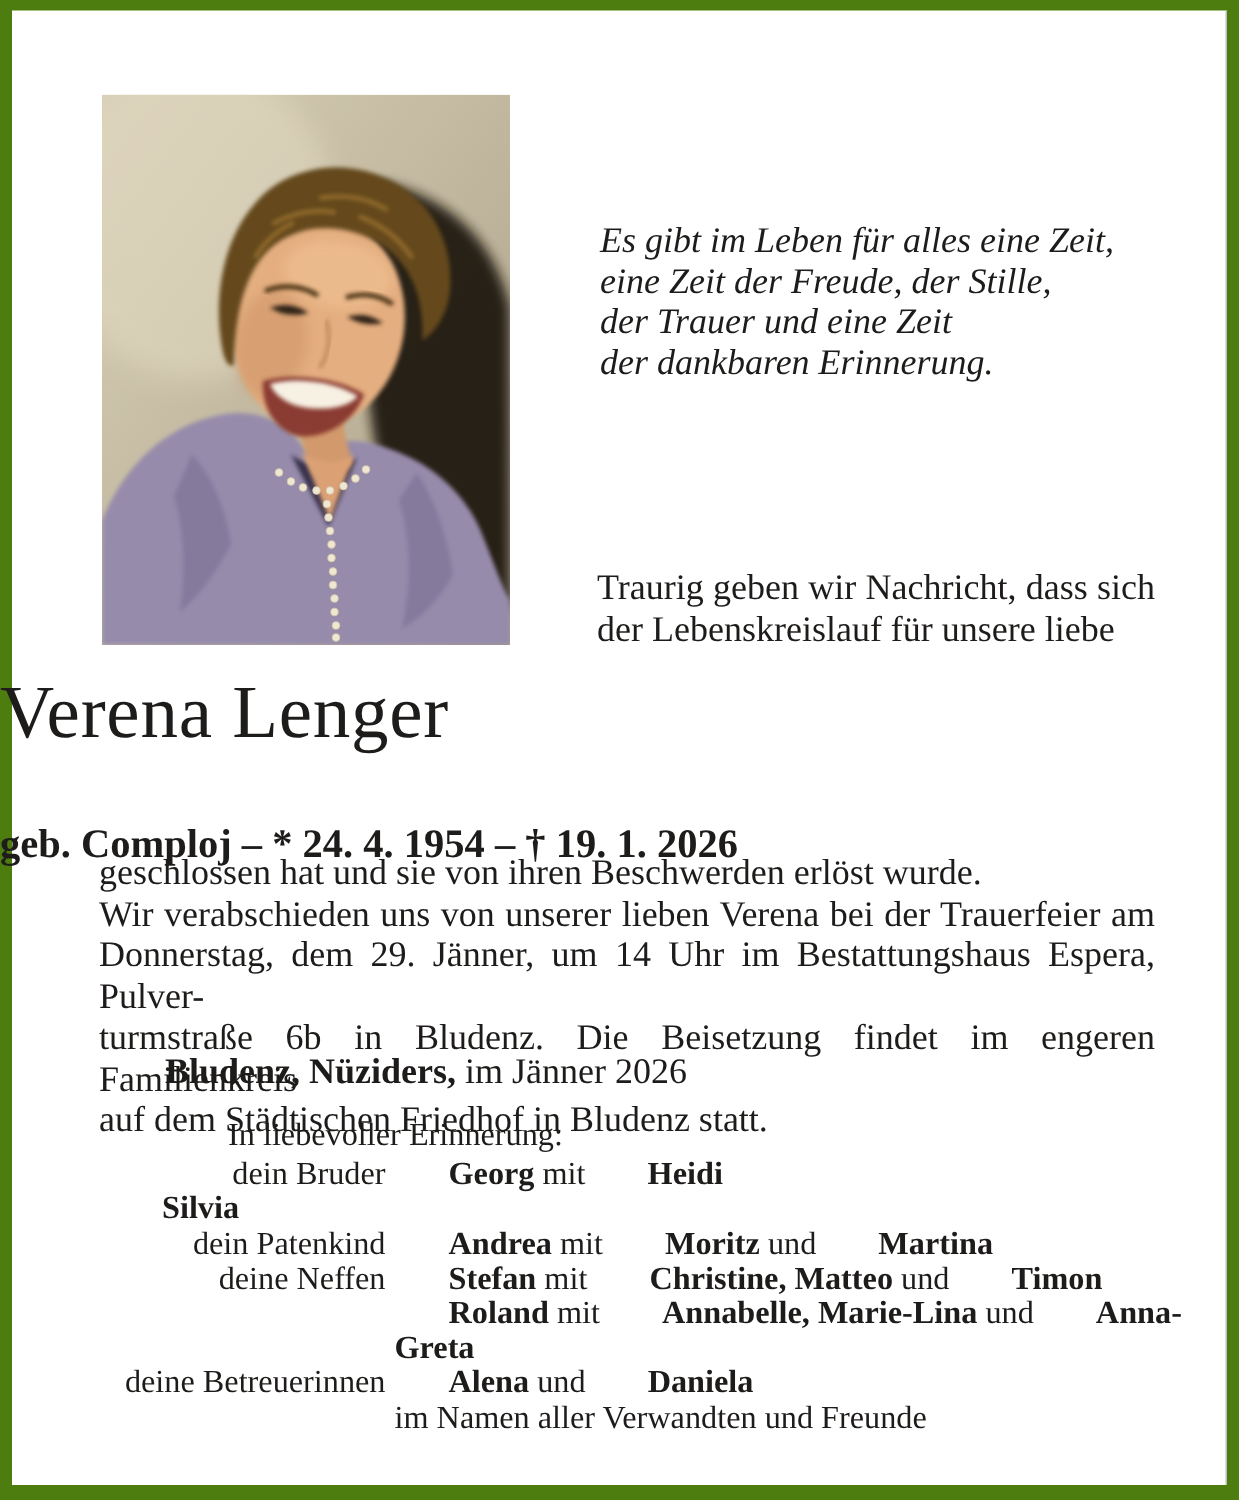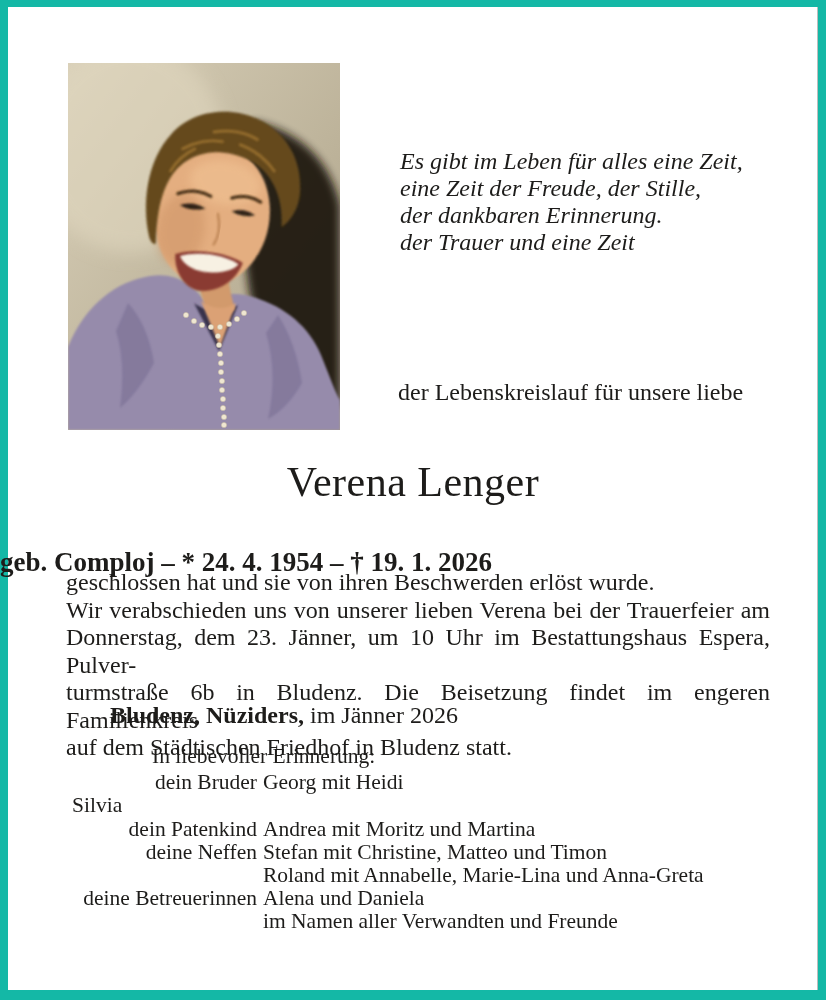--- a/index.html
+++ b/index.html
@@ -1,40 +1,40 @@
 <!DOCTYPE html>
 <html><head>
 <meta charset="utf-8">
 <style>
   html,body{margin:0;padding:0;}
   body{width:826px;height:1000px;overflow:hidden;background:#242021;}
-  .page{position:relative;width:826px;height:1000px;background:#14b8a6;
+  .page{position:relative;width:826px;height:1000px;background:#4d7c0f;
         font-family:"Liberation Serif","DejaVu Serif",serif;color:#1d1c1a;}
   .card{position:absolute;left:8px;top:7px;width:810px;height:983px;background:#ffffff;
         box-shadow:inset -1px 0 0 #bdbdbd;}
   .photo{position:absolute;left:68px;top:63px;width:272px;height:367px;overflow:hidden;}
   .photo svg{display:block;width:100%;height:100%;}
   .quote{position:absolute;left:400px;top:148px;width:374px;
          font-style:italic;font-size:24px;line-height:27px;}
   .announce{position:absolute;left:398px;top:379px;width:372px;font-size:24px;line-height:27.5px;}
   .line.just{text-align:justify;text-align-last:justify;-moz-text-align-last:justify;}
-  .name{position:absolute;left:0;top:460px;width:100%;text-align:center;
-        font-size:42px;line-height:1.05;letter-spacing:0.5px;}
+  .name{position:absolute;left:0;top:448px;width:100%;text-align:left;
+        font-size:50px;line-height:1.05;letter-spacing:0.5px;}
   .dates{position:absolute;left:0;top:548px;width:100%;text-align:left;
          font-weight:bold;font-size:27px;line-height:1.1;}
   .obody{position:absolute;left:66px;top:569px;width:704px;font-size:24px;line-height:27.5px;}
   .dateline{position:absolute;left:66px;top:702px;font-size:24px;margin-left:44px;}
   .dateline .place{font-weight:bold;}
   .remembrance{position:absolute;left:66px;top:745px;width:726px;
                font-size:21.5px;line-height:23.2px;}
   .r-heading{margin-left:86px;margin-bottom:3px;}
   .m-row{display:flex;}
   .m-label{width:191px;text-align:right;flex:none;}
   .m-value{margin-left:6px;}
-  .bold{font-weight:normal;}
+  .bold{font-weight:bold;margin-left:36px;}
 </style>
 </head>
 <body>
 
 <div class="page">
   <div class="card"></div>
 
   <div class="photo" title="Smiling woman with short brown hair wearing a lavender knit sweater and a pearl necklace, beige wall with dark shadow behind">
     <svg viewBox="0 0 272 367" preserveAspectRatio="none">
       <defs>
@@ -97,35 +97,36 @@
           <circle cx="155" cy="345" r="2.6"></circle>
         <circle cx="156" cy="354" r="2.6"></circle>
           <circle cx="156" cy="362" r="2.6"></circle>
       </g>
     </svg>
   </div>
 
   <div class="quote">
       <div class="line">Es gibt im Leben für alles eine Zeit,</div>
       <div class="line">eine Zeit der Freude, der Stille,</div>
+      <div class="line">der Trauer und eine Zeit</div>
       <div class="line">der dankbaren Erinnerung.</div>
-      <div class="line">der Trauer und eine Zeit</div>
     </div>
 
   <div class="announce">
+      <div class="line just">Traurig geben wir Nachricht, dass sich</div>
       <div class="line">der Lebenskreislauf für unsere liebe</div>
     </div>
 
   <div class="name">Verena Lenger</div>
   <div class="dates">geb. Comploj – * 24. 4. 1954 – † 19. 1. 2026</div>
 
   <div class="obody">
       <div class="line">geschlossen hat und sie von ihren Beschwerden erlöst wurde.</div>
       <div class="line just">Wir verabschieden uns von unserer lieben Verena bei der Trauerfeier am</div>
-      <div class="line just">Donnerstag, dem 23. Jänner, um 10 Uhr im Bestattungshaus Espera, Pulver-</div>
+      <div class="line just">Donnerstag, dem 29. Jänner, um 14 Uhr im Bestattungshaus Espera, Pulver-</div>
       <div class="line just">turmstraße 6b in Bludenz. Die Beisetzung findet im engeren Familienkreis</div>
       <div class="line">auf dem Städtischen Friedhof in Bludenz statt.</div>
     </div>
 
   <div class="dateline">
     <span class="place">Bludenz, Nüziders,</span><span> im Jänner 2026</span>
   </div>
 
   <div class="remembrance">
     <div class="r-heading">In liebevoller Erinnerung:</div>

